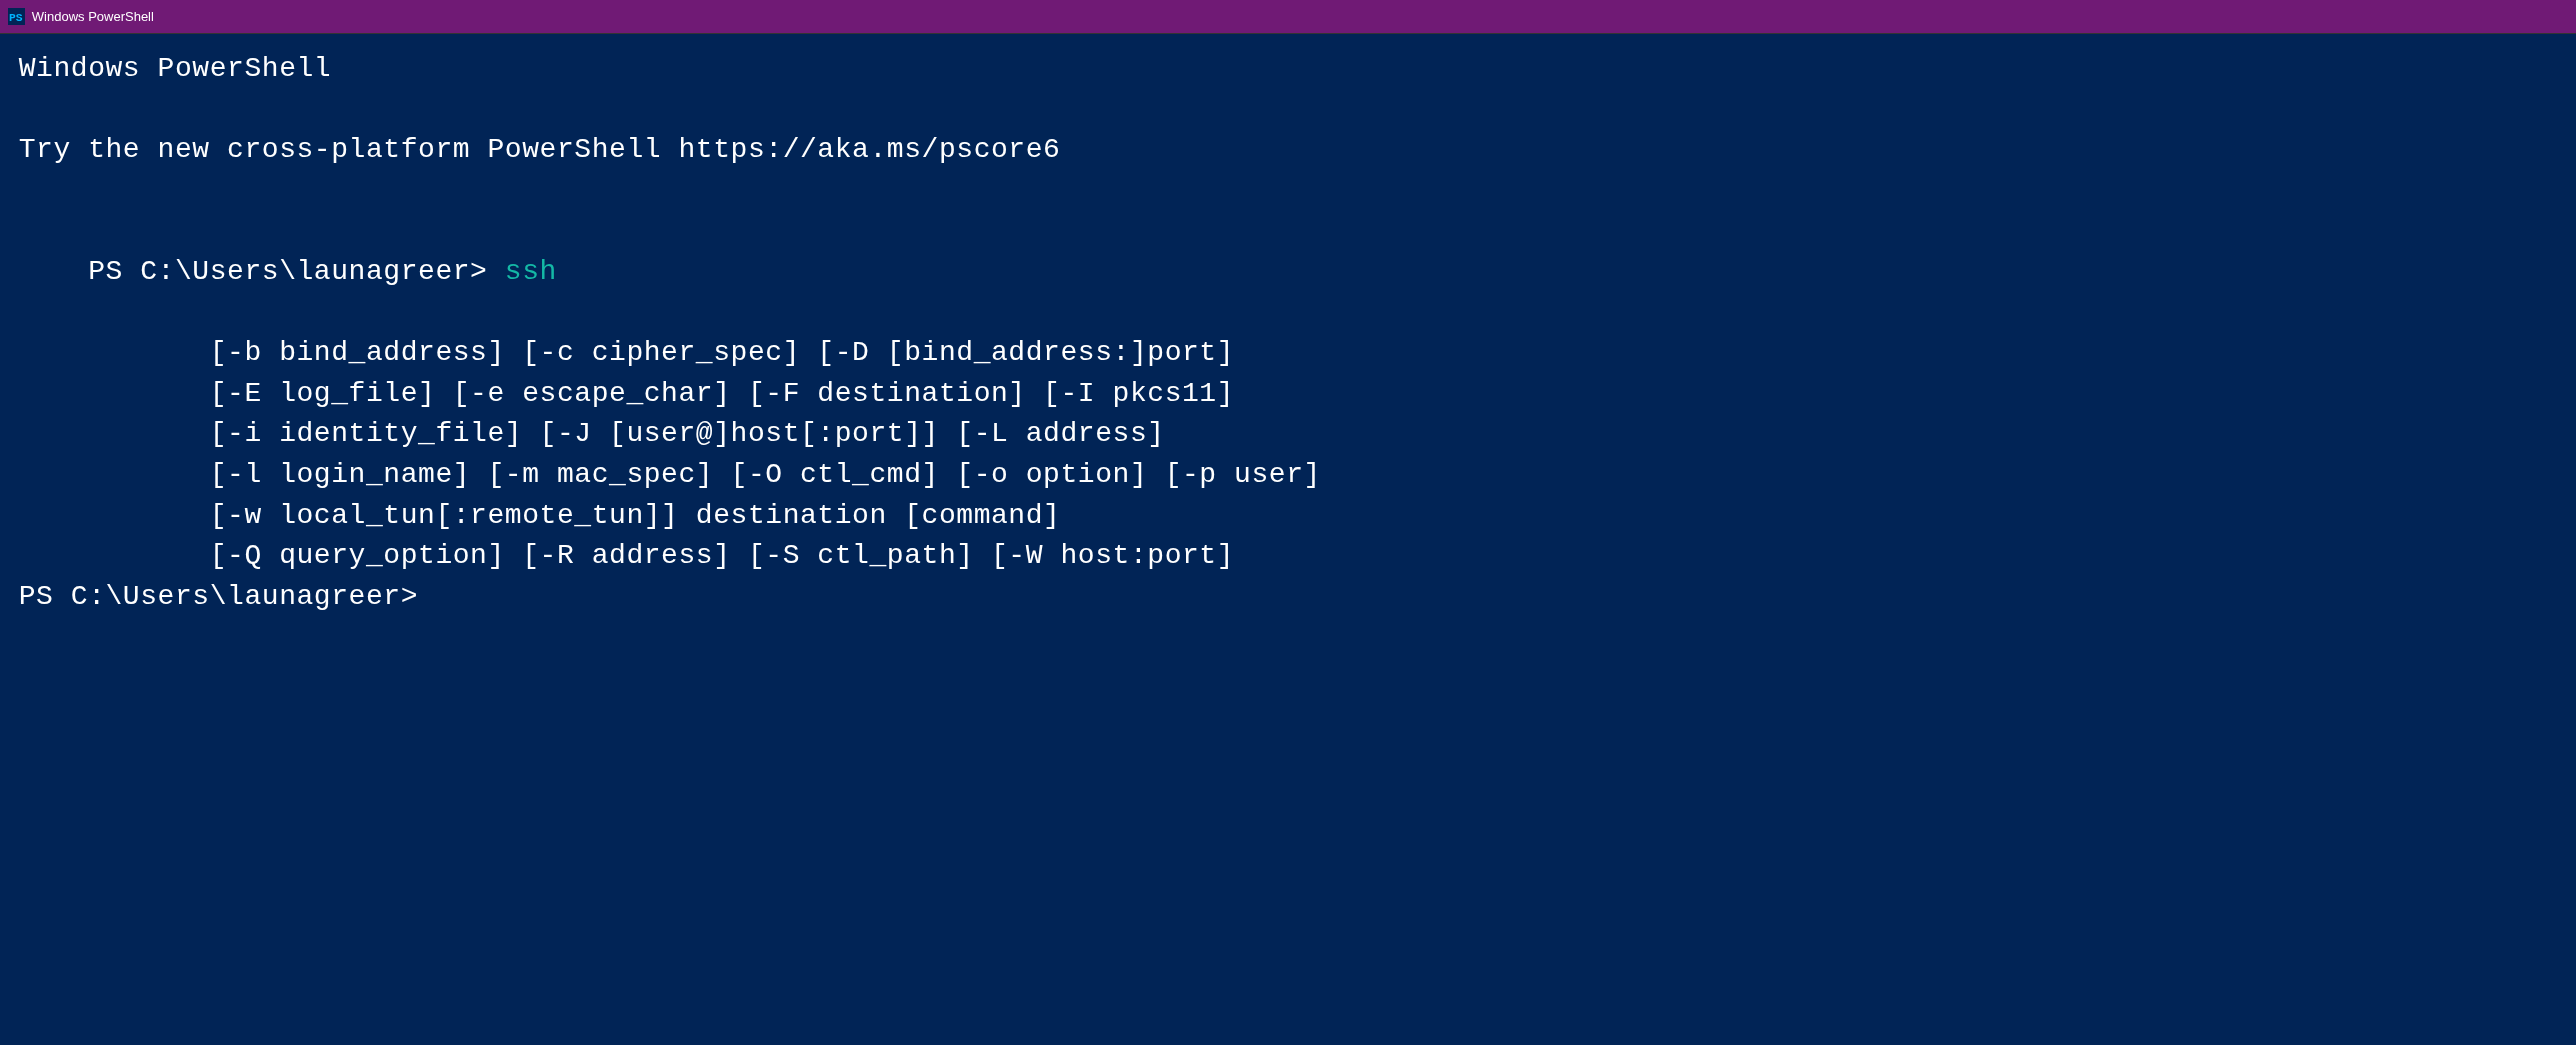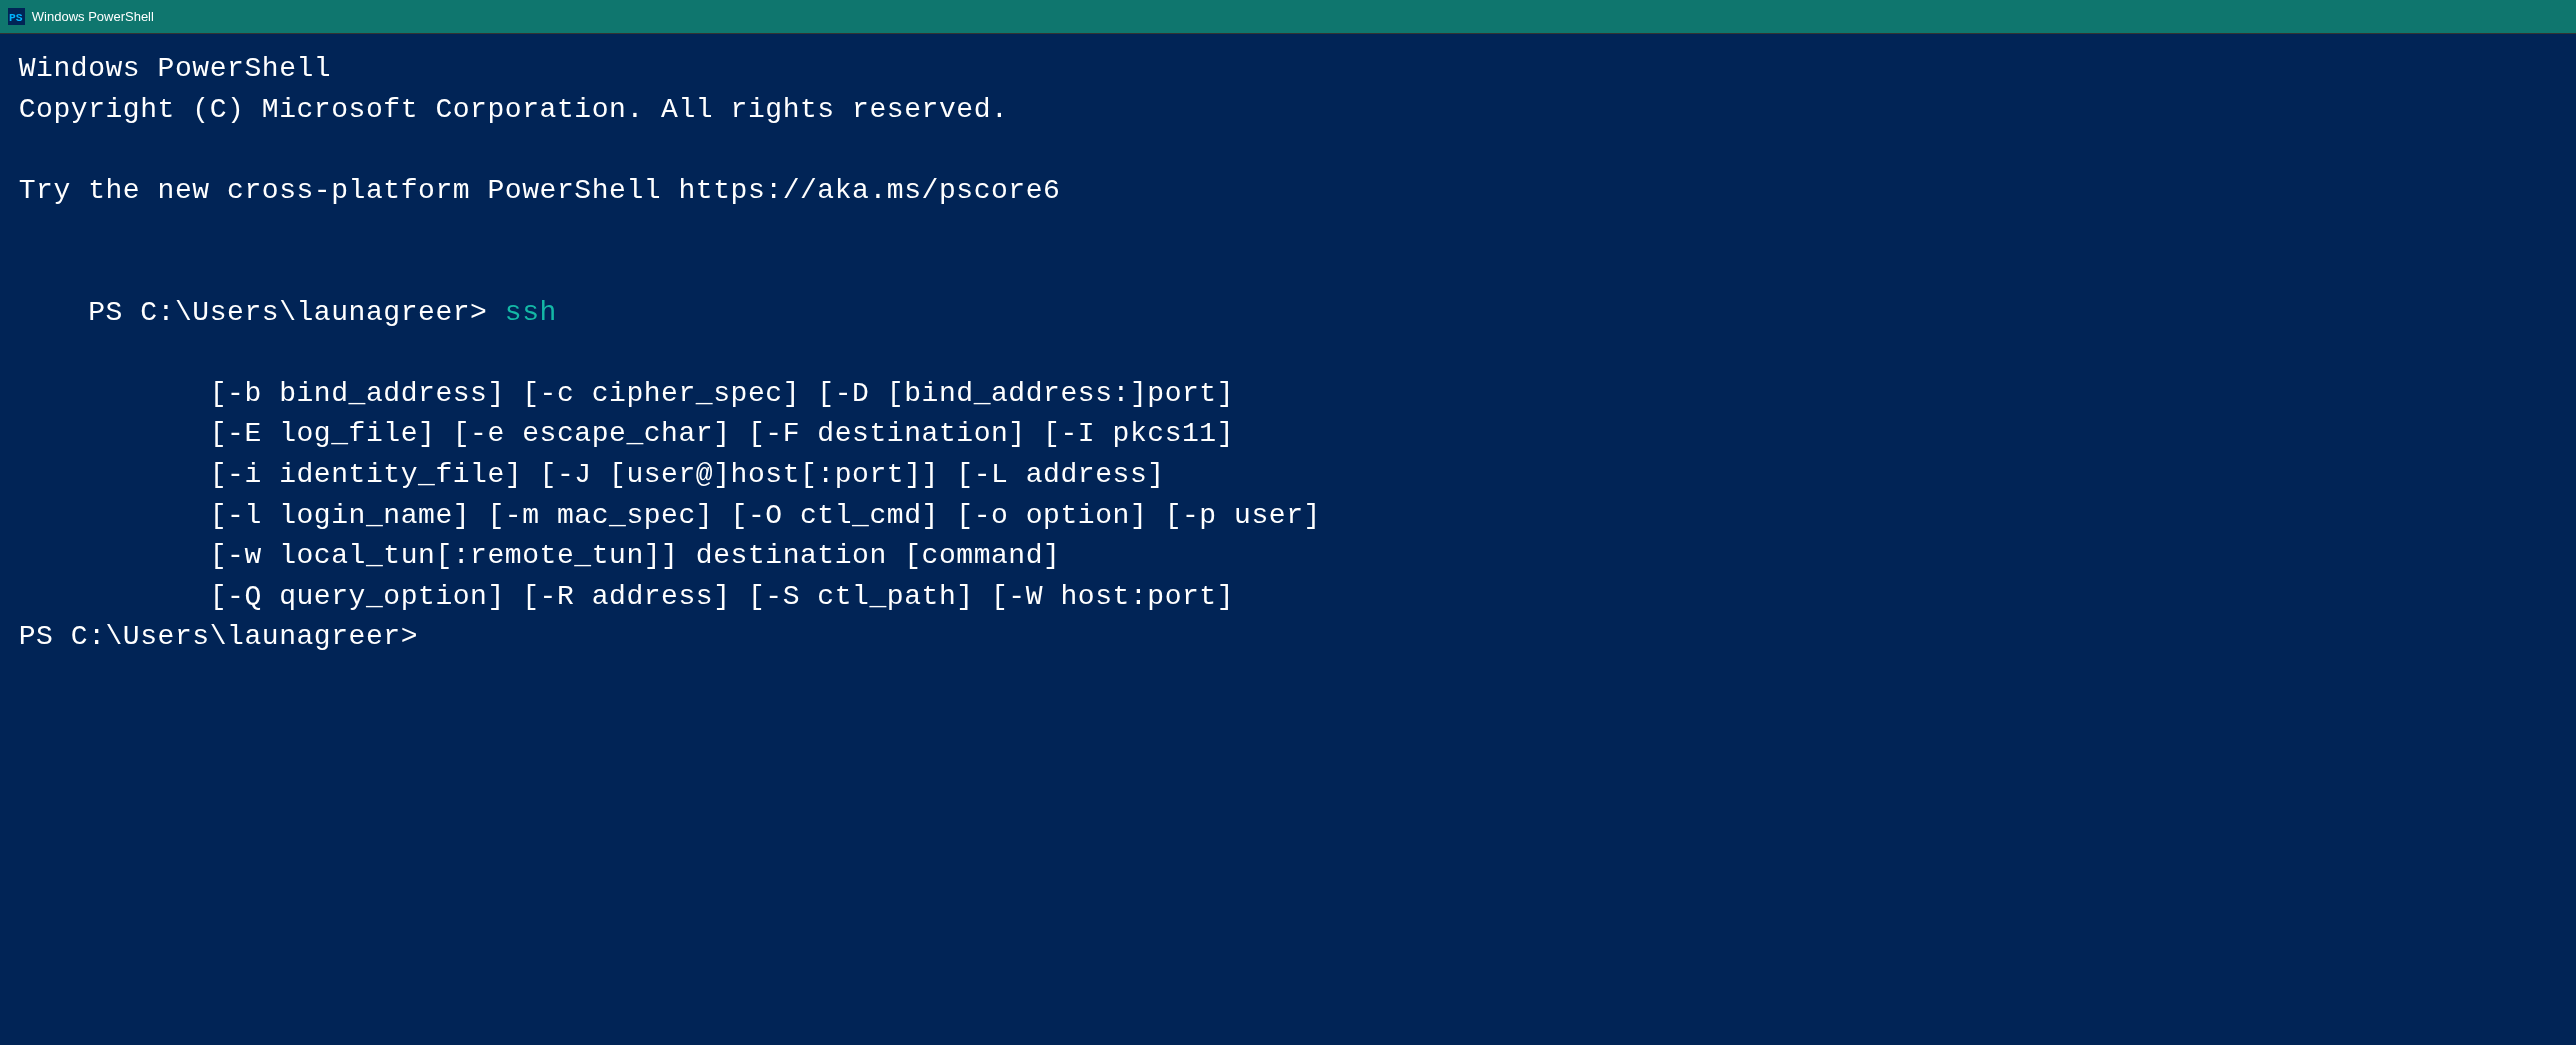--- a/index.html
+++ b/index.html
@@ -11,21 +11,21 @@
     body {
       font-family: 'Courier New', Courier, monospace;
       background: #012456;
       color: #ffffff;
       width: 2576px;
       height: 1045px;
       overflow: hidden;
     }
 
     .title-bar {
-      background: #0f766e;
+      background: #701a75;
       display: flex;
       align-items: center;
       height: 34px;
       padding: 0 7.5px;
       gap: 5.6px;
       border-bottom: 0.9px solid #333;
     }
 
     .title-bar-icon {
       width: 18.7px;
@@ -79,21 +79,20 @@
     <svg viewBox="0 0 18 18" fill="none" xmlns="http://www.w3.org/2000/svg">
       <rect width="18" height="18" fill="#012456"></rect>
       <text x="1" y="14" font-size="12" fill="#00b4ff" font-family="Courier New" font-weight="bold">PS</text>
     </svg>
   </div>
   <span class="title-bar-text">Windows PowerShell</span>
 </div>
 
 <div class="terminal-body">
   <span class="line white">Windows PowerShell</span>
-  <span class="line white">Copyright (C) Microsoft Corporation. All rights reserved.</span>
   <span class="blank-line"></span>
   <span class="line white">Try the new cross-platform PowerShell https://aka.ms/pscore6</span>
   <span class="blank-line"></span>
   <span class="line">
     <span class="white">PS C:\Users\launagreer&gt; </span><span class="yellow">ssh</span>
   </span>
   <span class="line white">           [-b bind_address] [-c cipher_spec] [-D [bind_address:]port]</span>
   <span class="line white">           [-E log_file] [-e escape_char] [-F destination] [-I pkcs11]</span>
   <span class="line white">           [-i identity_file] [-J [user@]host[:port]] [-L address]</span>
   <span class="line white">           [-l login_name] [-m mac_spec] [-O ctl_cmd] [-o option] [-p user]</span>

